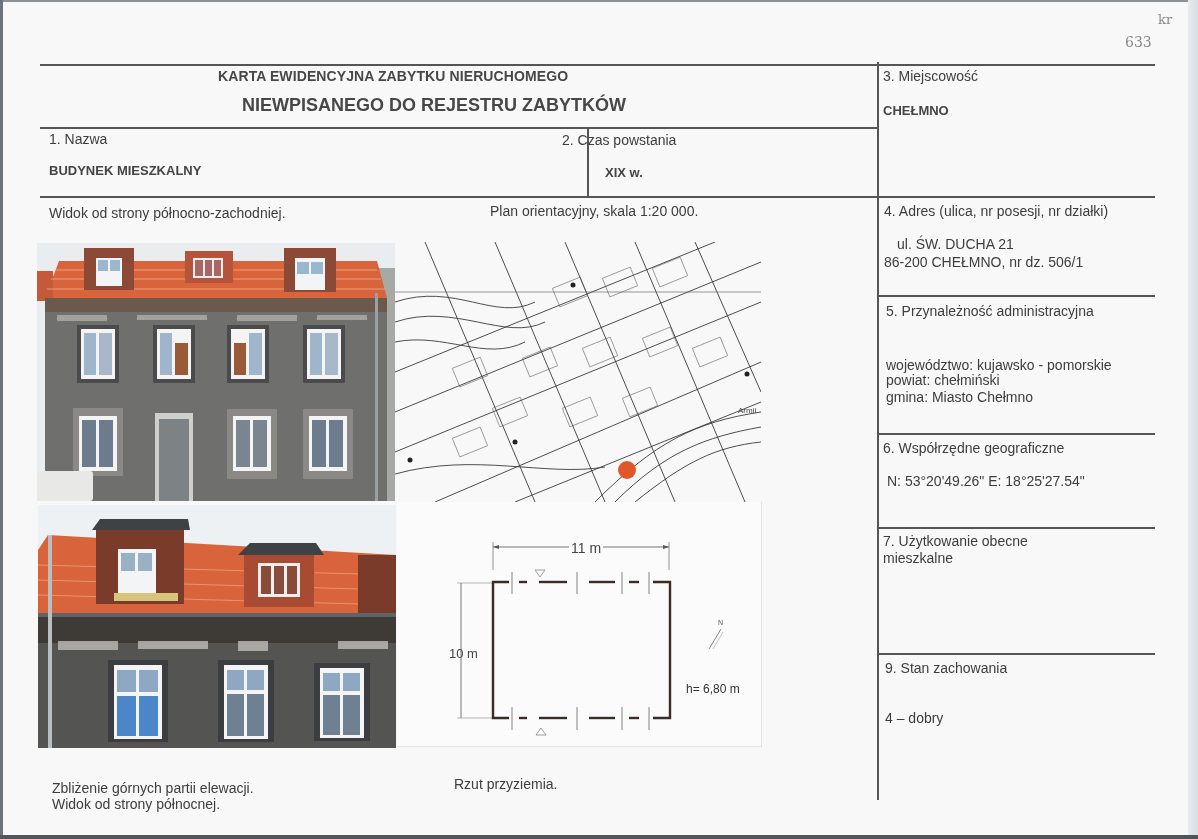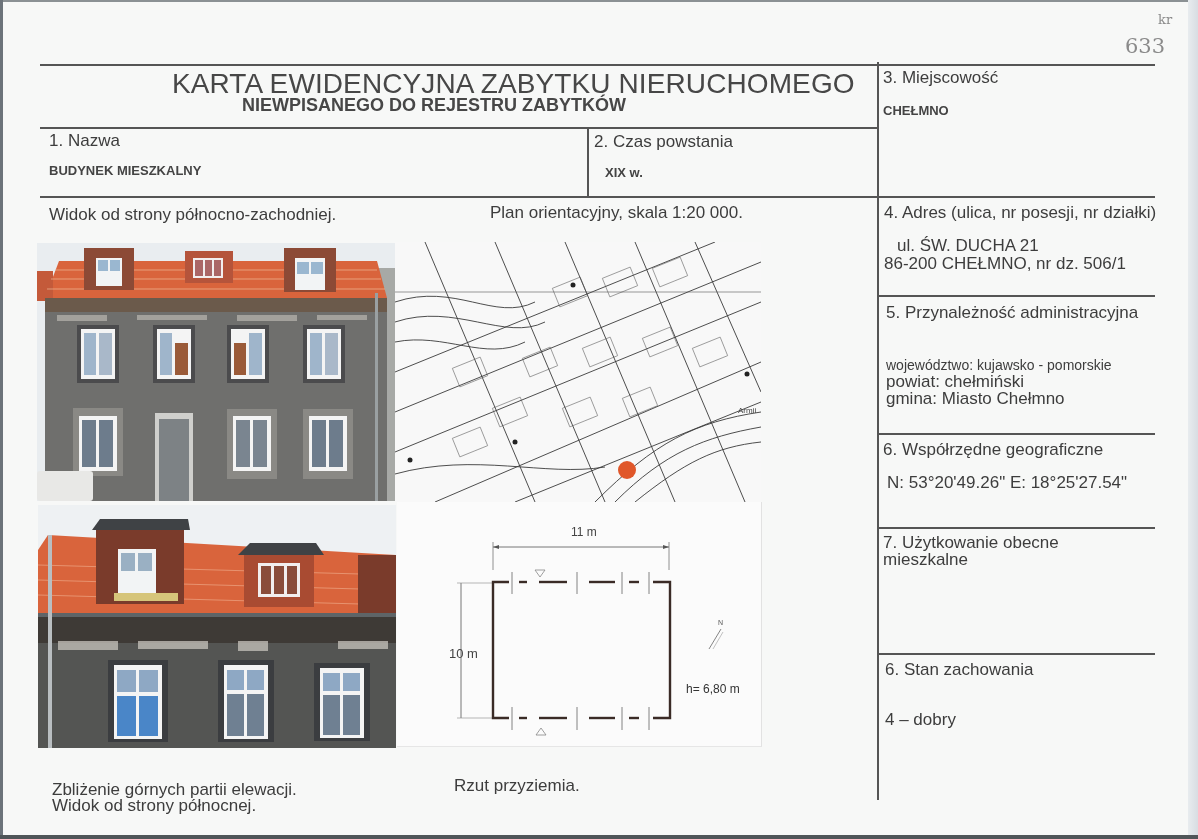--- a/index.html
+++ b/index.html
@@ -7,77 +7,77 @@
     width:1198px; height:839px; position:relative; overflow:hidden;
     background:#f7f8f7; font-family:"Liberation Sans", sans-serif; color:#3b3b3b;
   }
   .scan-edge-left { position:absolute; left:0; top:0; width:3px; height:839px; background:#6c737a; }
   .scan-edge-bottom { position:absolute; left:0; bottom:0; width:1198px; height:4px; background:#4f5558; }
   .scan-edge-right { position:absolute; right:0; top:0; width:10px; height:839px; background:linear-gradient(90deg,#e8ecef,#d8dde2); }
   .scan-edge-top { position:absolute; left:0; top:0; width:1198px; height:2px; background:#8b9194; }
   .hline { position:absolute; height:2px; background:#555; }
   .vline { position:absolute; width:2px; background:#555; }
   .txt { position:absolute; white-space:nowrap; }
-  .label { font-size:17px; color:#3d3d3d; }
+  .label { font-size:14px; color:#3d3d3d; }
   .value-bold { font-size:13px; font-weight:bold; color:#444; }
-  .title1 { font-size:28px; font-weight:normal; color:#474747; letter-spacing:0.1px; }
+  .title1 { font-size:14px; font-weight:bold; color:#474747; letter-spacing:0.1px;margin-left:46px; }
   .title2 { font-size:18px; font-weight:bold; color:#474747; }
   .handwriting { font-family:"DejaVu Serif", serif; color:#8a8a8a; font-size:13px; }
   .photo { position:absolute; overflow:hidden; }
   .plan-box { position:absolute; left:397px; top:502px; width:364px; height:244px; background:#fbfbfb; border-right:1px solid #e2e2e2; border-bottom:1px solid #e6e6e6;}
 </style>
 </head>
 <body>
 
 <div class="scan-edge-top"></div>
 <div class="scan-edge-left"></div>
 <div class="scan-edge-right"></div>
 <div class="scan-edge-bottom"></div>
 
 <div class="txt handwriting" style="left:1158px; top:12px;">kr</div>
-<div class="txt handwriting" style="left:1125px; top:34px; font-size:21px;">633</div>
+<div class="txt handwriting" style="left:1125px; top:34px; font-size:14px;">633</div>
 
 <div class="hline" style="left:40px; top:64px; width:1115px;"></div>
 <div class="hline" style="left:40px; top:127px; width:838px;"></div>
 <div class="hline" style="left:40px; top:196px; width:1115px;"></div>
 <div class="vline" style="left:877px; top:62px; height:738px;"></div>
 <div class="vline" style="left:587px; top:128px; height:69px;"></div>
 <div class="hline" style="left:878px; top:295px; width:277px;"></div>
 <div class="hline" style="left:878px; top:433px; width:277px;"></div>
 <div class="hline" style="left:878px; top:527px; width:277px;"></div>
 <div class="hline" style="left:878px; top:653px; width:277px;"></div>
 
 <div class="txt title1" style="left:172px; top:68px;">KARTA EWIDENCYJNA ZABYTKU NIERUCHOMEGO</div>
 <div class="txt title2" style="left:242px; top:95px;">NIEWPISANEGO DO REJESTRU ZABYTKÓW</div>
 
 <div class="txt label" style="left:49px; top:131px;">1. Nazwa</div>
 <div class="txt value-bold" style="left:49px; top:163px;">BUDYNEK MIESZKALNY</div>
 
-<div class="txt label" style="left:594px; top:132px;text-align:center;">2. Czas powstania</div>
+<div class="txt label" style="left:562px; top:132px;text-align:center;">2. Czas powstania</div>
 <div class="txt value-bold" style="left:605px; top:165px;">XIX w.</div>
 
 <div class="txt label" style="left:883px; top:68px;">3. Miejscowość</div>
 <div class="txt value-bold" style="left:883px; top:103px;">CHEŁMNO</div>
 
 <div class="txt label" style="left:884px; top:203px;">4. Adres (ulica, nr posesji, nr działki)</div>
 <div class="txt label" style="left:897px; top:236px;">ul. ŚW. DUCHA 21</div>
 <div class="txt label" style="left:884px; top:254px;">86-200 CHEŁMNO, nr dz. 506/1</div>
 
 <div class="txt label" style="left:886px; top:303px;">5. Przynależność administracyjna</div>
 <div class="txt label" style="left:886px; top:357px; font-size:14px;">województwo: kujawsko - pomorskie</div>
 <div class="txt label" style="left:886px; top:372px;">powiat: chełmiński</div>
 <div class="txt label" style="left:886px; top:389px;">gmina: Miasto Chełmno</div>
 
 <div class="txt label" style="left:883px; top:440px;text-align:center;">6. Współrzędne geograficzne</div>
 <div class="txt label" style="left:887px; top:473px;">N: 53°20'49.26" E: 18°25'27.54"</div>
 
 <div class="txt label" style="left:883px; top:533px;">7. Użytkowanie obecne</div>
 <div class="txt label" style="left:883px; top:550px;">mieszkalne</div>
 
-<div class="txt label" style="left:885px; top:660px;">6. Stan zachowania</div>
+<div class="txt label" style="left:885px; top:660px;">9. Stan zachowania</div>
 <div class="txt label" style="left:885px; top:710px;">4 – dobry</div>
 
 <div class="txt label" style="left:49px; top:205px;">Widok od strony północno-zachodniej.</div>
 <div class="txt label" style="left:451px; top:203px;margin-left:39px;">Plan orientacyjny, skala 1:20 000.</div>
 <div class="txt label" style="left:52px; top:780px;">Zbliżenie górnych partii elewacji.</div>
 <div class="txt label" style="left:52px; top:796px;">Widok od strony północnej.</div>
 <div class="txt label" style="left:454px; top:776px;">Rzut przyziemia.</div>
 
 <div class="photo" style="left:37px; top:243px; width:358px; height:258px; background:#eef1f3;">
   <svg width="358" height="258" viewBox="0 0 358 258">
@@ -303,17 +303,17 @@
       <line x1="225" y1="205" x2="225" y2="228"></line>
         <line x1="252" y1="205" x2="252" y2="228"></line>
     </g>
 
     <polygon points="138,68 148,68 143,75" fill="none" stroke="#888" stroke-width="0.8"></polygon>
     <polygon points="139,233 149,233 144,226" fill="none" stroke="#888" stroke-width="0.8"></polygon>
 
     <line x1="312" y1="147" x2="324" y2="127" stroke="#666" stroke-width="0.8"></line>
     <line x1="316" y1="147" x2="326" y2="130" stroke="#999" stroke-width="0.6"></line>
   </svg>
-  <div class="txt" style="left:172px; top:23px; font-size:12px; color:#444; background:#fbfbfb; padding:0 2px;">11 m</div>
+  <div class="txt" style="left:172px; top:38px; font-size:14px; color:#444; background:#fbfbfb; padding:0 2px;">11 m</div>
   <div class="txt" style="left:52px; top:144px; font-size:13px; color:#444;">10 m</div>
   <div class="txt" style="left:289px; top:180px; font-size:12px; color:#333;">h= 6,80 m</div>
   <div class="txt" style="left:321px; top:117px; font-size:7px; color:#555;">N</div>
 </div>
 
 </body></html>

